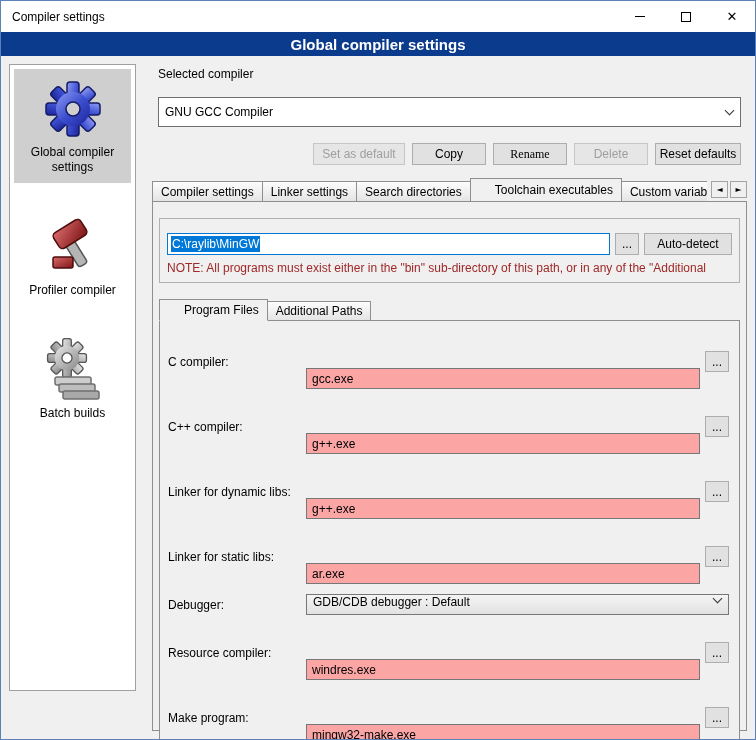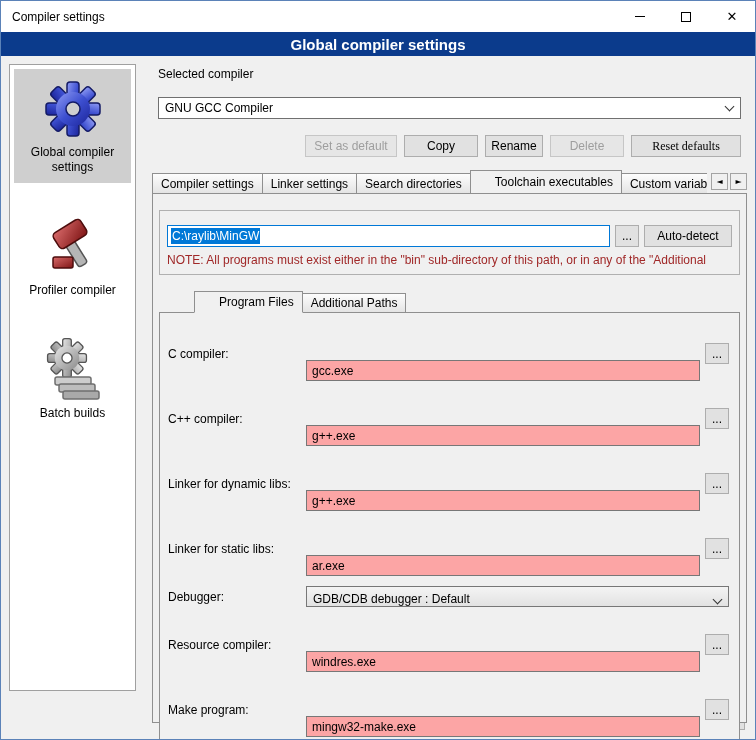--- a/index.html
+++ b/index.html
@@ -37,32 +37,32 @@
   }
   .side-item { display: flex; flex-direction: column; align-items: center; text-align: center; padding: 10px 2px 8px; margin-bottom: 20px; }
   .side-item.selected { background: #cfcfcf; }
   .side-label { margin-top: 6px; line-height: 1.25; }
   .side-icon svg { display: block; }
 
   
   .main { position: absolute; left: 151px; top: 63px; width: 595px; }
   .field-label { margin: 3px 6px 4px 6px; }
   .combo {
-    height: 22px; border: 1px solid #707070; background: #fff;
+    height: 30px; border: 1px solid #707070; background: #fff;
     display: flex; align-items: center; margin: 16px 6px;
   }
   .combo-value { flex: 1; padding-left: 6px; white-space: nowrap; overflow: hidden; }
   .combo-arrow { width: 22px; display: flex; align-items: center; justify-content: center; }
   .chevron { display: inline-block; width: 7px; height: 7px; border-right: 1px solid #333; border-bottom: 1px solid #333; transform: rotate(45deg); margin-bottom: 3px; }
 
   .btn { height: 22px; background: #e1e1e1; border: 1px solid #adadad; font: inherit; cursor: default; }
   .btn:disabled { color: #9e9e9e; background: #e6e6e6; border-color: #c6c6c6; }
   .btn-row { display: flex; justify-content: flex-end; gap: 7px; margin: 9px 6px 0 6px; }
-  .act-btn.w0 { width: 92px; } .act-btn.w1 { width: 74px; } .act-btn.w2 { width: 58px; }
-  .act-btn.w3 { width: 74px; } .act-btn.w4 { width: 110px; font-family: Liberation Serif, serif; }
+  .act-btn.w0 { width: 92px; } .act-btn.w1 { width: 74px; } .act-btn.w2 { width: 74px; font-family: Liberation Serif, serif; }
+  .act-btn.w3 { width: 74px; } .act-btn.w4 { width: 86px; }
 
   
   .tabstrip { position: relative; margin-top: 12px; height: 24px; display: flex; align-items: flex-end; padding-right: 40px; }
   .tabs { display: flex; align-items: flex-end; overflow: hidden; }
   .tab {
     height: 20px; padding: 0 8px; display: flex; align-items: center; white-space: nowrap;
     background: linear-gradient(#fdfdfd, #e4e4e4); border: 1px solid #8f8f8f; border-bottom: none;
     margin-right: -1px;
   }
   .tab.active { height: 24px; background: #f0f0f0; position: relative; z-index: 2; margin-bottom: -1px; border-bottom: 1px solid #f0f0f0; padding-left: 24px; }
@@ -81,32 +81,32 @@
   .path-input {
     flex: 1; height: 22px; border: 1px solid var(--focus-border, #0078d7); background: #fff;
     display: flex; align-items: center; padding-left: 3px;
   }
   .path-sel { background: var(--selection, #0078d7); color: #fff; padding: 1px 1px; }
   .browse-btn { width: 24px; height: 22px; }
   .autodetect-btn { width: 88px; height: 22px; }
   .note { color: var(--note, #a02828); margin-top: 6px; white-space: nowrap; overflow: hidden; }
 
   
-  .subtabstrip { margin-top: 16px; height: 22px; display: flex; align-items: flex-end; margin-left: 35px; }
+  .subtabstrip { margin-top: 16px; height: 22px; display: flex; align-items: flex-end; }
   .subtabstrip .tab { height: 19px; }
   .subtabstrip .tab.active { height: 22px; }
   .sub-panel { border: 1px solid #8f8f8f; background: #f0f0f0; flex: 1; padding: 13px 10px 10px 8px; }
   .prog-row { display: flex; align-items: center; margin-bottom: 10px; }
   .prog-label { width: 138px; flex: none; }
   .prog-input { flex: 1; height: 21px; border: 1px solid #777; background: #fca5a5; padding-left: 5px; font: inherit; margin-top: 34px; }
   .prog-browse { width: 24px; height: 21px; margin-left: 5px; flex: none; }
   .prog-combo {
     flex: 1; height: 21px; border: 1px solid #777;
     background: linear-gradient(#f4f4f4, #e2e2e2);
-    display: flex; align-items: flex-end;
+    display: flex; align-items: flex-start;
   }
 
   
   .footer { position: absolute; right: 10px; bottom: 9px; display: flex; gap: 10px; }
   .footer .btn { width: 75px; height: 23px; }
 </style>
 </head>
 <body>
 
 <div class="titlebar">

